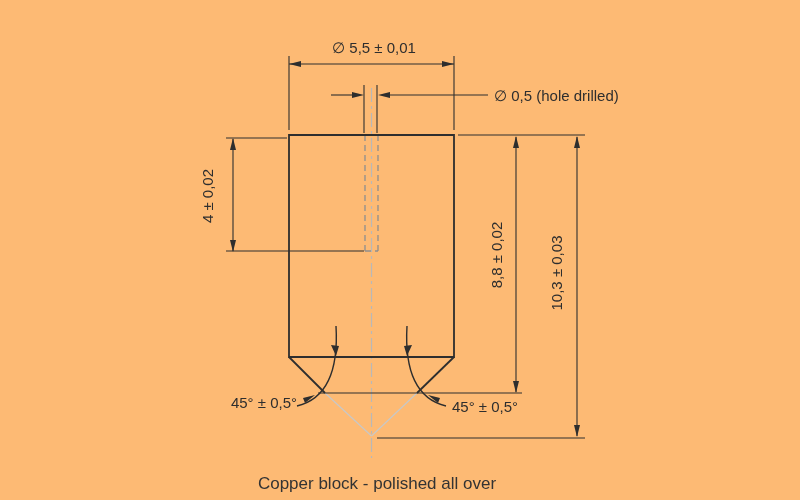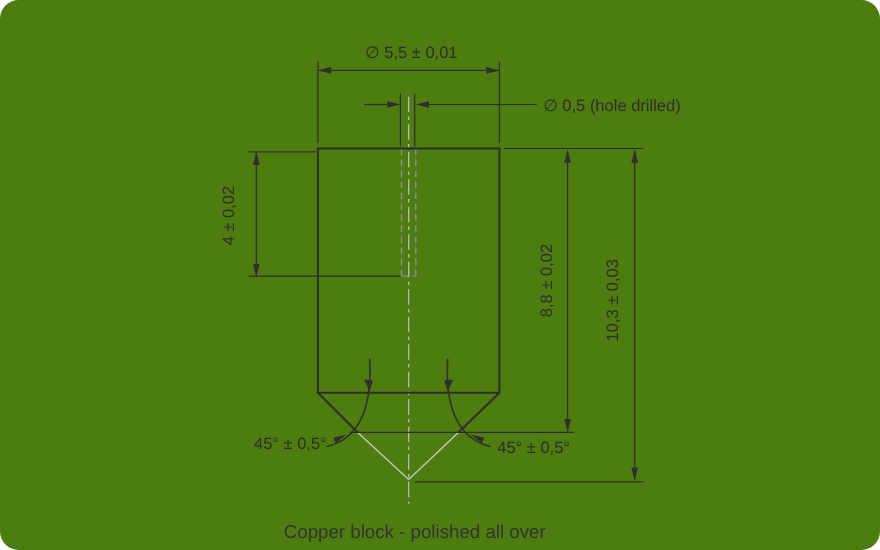--- a/index.html
+++ b/index.html
@@ -8,22 +8,21 @@
     background: #ffffff;
     width: 800px;
     height: 500px;
     overflow: hidden;
     font-family: "Liberation Sans", "DejaVu Sans", sans-serif;
   }
   .canvas {
     position: relative;
     width: 800px;
     height: 500px;
-    background: #4d7c0f;
-    border-radius: 17px;
+    background: #fdba74;
   }
   svg text {
     fill: #2e2e2e;
     font-family: "Liberation Sans", "DejaVu Sans", sans-serif;
     font-size: 15px;
   }
   svg text.caption {
     font-size: 17px;
     fill: #333333;
   }

